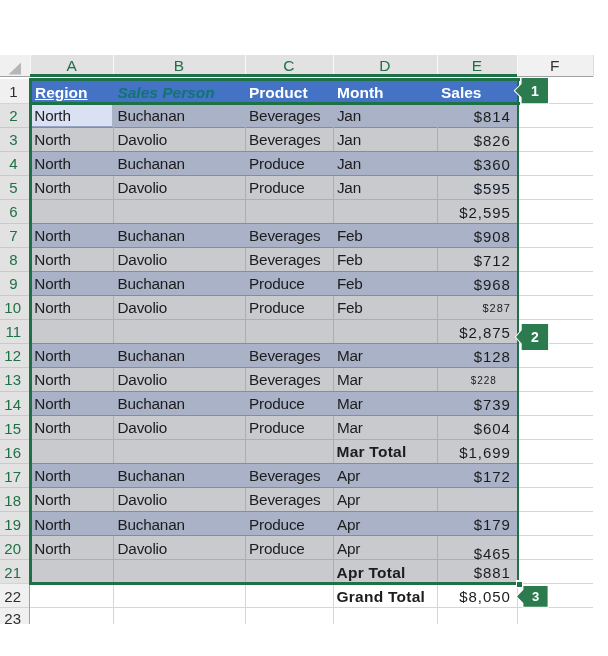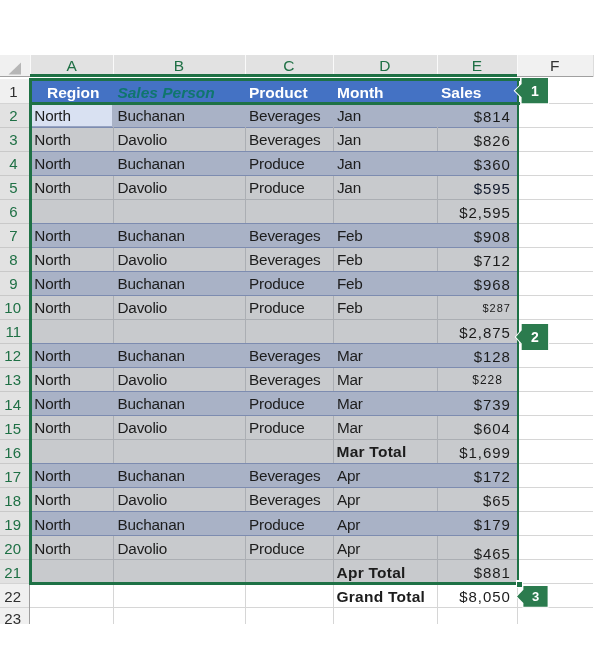--- a/index.html
+++ b/index.html
@@ -98,21 +98,21 @@
 <div style="position:absolute;left:30.0px;top:535.3px;width:562.9px;height:1.0px;background:#D6D6D6;"></div>
 <div style="position:absolute;left:30.0px;top:559.3px;width:562.9px;height:1.0px;background:#D6D6D6;"></div>
 <div style="position:absolute;left:30.0px;top:583.3px;width:562.9px;height:1.0px;background:#D6D6D6;"></div>
 <div style="position:absolute;left:30.0px;top:607.3px;width:562.9px;height:1.0px;background:#D6D6D6;"></div>
 <div style="position:absolute;left:113.2px;top:583.8px;width:1.0px;height:40.2px;background:#D6D6D6;"></div>
 <div style="position:absolute;left:244.8px;top:583.8px;width:1.0px;height:40.2px;background:#D6D6D6;"></div>
 <div style="position:absolute;left:332.9px;top:583.8px;width:1.0px;height:40.2px;background:#D6D6D6;"></div>
 <div style="position:absolute;left:436.8px;top:583.8px;width:1.0px;height:40.2px;background:#D6D6D6;"></div>
 <div style="position:absolute;left:516.8px;top:583.8px;width:1.0px;height:40.2px;background:#D6D6D6;"></div>
 <div style="position:absolute;left:30.0px;top:79.4px;width:486.8px;height:24.0px;background:#4472C4;"></div>
-<div style="position:absolute;left:30.0px;top:79.4px;width:83.2px;height:24.0px;display:flex;align-items:center;justify-content:flex-start;font-size:15.5px;color:#FFFFFF;font-weight:bold;letter-spacing:0px;padding-left:17px;padding-right:0px;padding-top:4.0px;box-sizing:border-box;white-space:nowrap;">Region</div>
+<div style="position:absolute;left:30.0px;top:79.4px;width:83.2px;height:24.0px;display:flex;align-items:center;justify-content:flex-start;font-size:15.5px;color:#FFFFFF;font-weight:bold;letter-spacing:0px;padding-left:5px;padding-right:0px;padding-top:4.0px;box-sizing:border-box;white-space:nowrap;text-decoration:underline;">Region</div>
 <div style="position:absolute;left:113.2px;top:79.4px;width:131.6px;height:24.0px;display:flex;align-items:center;justify-content:flex-start;font-size:15.5px;color:#0f766e;font-weight:bold;letter-spacing:0px;padding-left:4.2px;padding-right:0px;padding-top:4.0px;box-sizing:border-box;white-space:nowrap;font-style:italic;">Sales Person</div>
 <div style="position:absolute;left:244.8px;top:79.4px;width:88.1px;height:24.0px;display:flex;align-items:center;justify-content:flex-start;font-size:15.5px;color:#FFFFFF;font-weight:bold;letter-spacing:0px;padding-left:4.2px;padding-right:0px;padding-top:4.0px;box-sizing:border-box;white-space:nowrap;">Product</div>
 <div style="position:absolute;left:332.9px;top:79.4px;width:103.9px;height:24.0px;display:flex;align-items:center;justify-content:flex-start;font-size:15.5px;color:#FFFFFF;font-weight:bold;letter-spacing:0px;padding-left:4.2px;padding-right:0px;padding-top:4.0px;box-sizing:border-box;white-space:nowrap;">Month</div>
 <div style="position:absolute;left:436.8px;top:79.4px;width:80.0px;height:24.0px;display:flex;align-items:center;justify-content:flex-start;font-size:15.5px;color:#FFFFFF;font-weight:bold;letter-spacing:0px;padding-left:4.2px;padding-right:0px;padding-top:4.0px;box-sizing:border-box;white-space:nowrap;">Sales</div>
 <div style="position:absolute;left:30.0px;top:103.4px;width:486.8px;height:24.0px;background:#A9B2C6;"></div>
 <div style="position:absolute;left:30.0px;top:127.4px;width:486.8px;height:24.0px;background:#C8CACD;"></div>
 <div style="position:absolute;left:30.0px;top:151.5px;width:486.8px;height:24.0px;background:#A9B2C6;"></div>
 <div style="position:absolute;left:30.0px;top:175.5px;width:486.8px;height:24.0px;background:#C8CACD;"></div>
 <div style="position:absolute;left:30.0px;top:199.5px;width:486.8px;height:24.0px;background:#C8CACD;"></div>
 <div style="position:absolute;left:30.0px;top:223.5px;width:486.8px;height:24.0px;background:#A9B2C6;"></div>
@@ -242,21 +242,21 @@
 <div style="position:absolute;left:436.8px;top:319.6px;width:80.0px;height:24.0px;display:flex;align-items:center;justify-content:flex-end;font-size:15px;color:#1C1C1C;font-weight:normal;letter-spacing:0.95px;padding-left:0px;padding-right:6px;padding-top:1.5px;box-sizing:border-box;white-space:nowrap;">$2,875</div>
 <div style="position:absolute;left:30.0px;top:343.6px;width:83.2px;height:24.0px;display:flex;align-items:center;justify-content:flex-start;font-size:15.3px;color:#1C1C1C;font-weight:normal;letter-spacing:-0.2px;padding-left:4.3px;padding-right:0px;padding-top:1.5px;box-sizing:border-box;white-space:nowrap;">North</div>
 <div style="position:absolute;left:113.2px;top:343.6px;width:131.6px;height:24.0px;display:flex;align-items:center;justify-content:flex-start;font-size:15.3px;color:#1C1C1C;font-weight:normal;letter-spacing:-0.2px;padding-left:4.3px;padding-right:0px;padding-top:1.5px;box-sizing:border-box;white-space:nowrap;">Buchanan</div>
 <div style="position:absolute;left:244.8px;top:343.6px;width:88.1px;height:24.0px;display:flex;align-items:center;justify-content:flex-start;font-size:15.3px;color:#1C1C1C;font-weight:normal;letter-spacing:-0.2px;padding-left:4.3px;padding-right:0px;padding-top:1.5px;box-sizing:border-box;white-space:nowrap;">Beverages</div>
 <div style="position:absolute;left:332.9px;top:343.6px;width:103.9px;height:24.0px;display:flex;align-items:center;justify-content:flex-start;font-size:15.3px;color:#1C1C1C;font-weight:normal;letter-spacing:-0.2px;padding-left:4px;padding-right:0px;padding-top:1.5px;box-sizing:border-box;white-space:nowrap;">Mar</div>
 <div style="position:absolute;left:436.8px;top:343.6px;width:80.0px;height:24.0px;display:flex;align-items:center;justify-content:flex-end;font-size:15px;color:#1C1C1C;font-weight:normal;letter-spacing:0.95px;padding-left:0px;padding-right:6px;padding-top:1.5px;box-sizing:border-box;white-space:nowrap;">$128</div>
 <div style="position:absolute;left:30.0px;top:367.6px;width:83.2px;height:24.0px;display:flex;align-items:center;justify-content:flex-start;font-size:15.3px;color:#1C1C1C;font-weight:normal;letter-spacing:-0.2px;padding-left:4.3px;padding-right:0px;padding-top:1.5px;box-sizing:border-box;white-space:nowrap;">North</div>
 <div style="position:absolute;left:113.2px;top:367.6px;width:131.6px;height:24.0px;display:flex;align-items:center;justify-content:flex-start;font-size:15.3px;color:#1C1C1C;font-weight:normal;letter-spacing:-0.2px;padding-left:4.3px;padding-right:0px;padding-top:1.5px;box-sizing:border-box;white-space:nowrap;">Davolio</div>
 <div style="position:absolute;left:244.8px;top:367.6px;width:88.1px;height:24.0px;display:flex;align-items:center;justify-content:flex-start;font-size:15.3px;color:#1C1C1C;font-weight:normal;letter-spacing:-0.2px;padding-left:4.3px;padding-right:0px;padding-top:1.5px;box-sizing:border-box;white-space:nowrap;">Beverages</div>
 <div style="position:absolute;left:332.9px;top:367.6px;width:103.9px;height:24.0px;display:flex;align-items:center;justify-content:flex-start;font-size:15.3px;color:#1C1C1C;font-weight:normal;letter-spacing:-0.2px;padding-left:4px;padding-right:0px;padding-top:1.5px;box-sizing:border-box;white-space:nowrap;">Mar</div>
-<div style="position:absolute;left:436.8px;top:367.6px;width:80.0px;height:24.0px;display:flex;align-items:center;justify-content:flex-end;font-size:12px;color:#1C1C1C;font-weight:normal;letter-spacing:0.95px;padding-left:0px;padding-right:14px;padding-top:1.5px;box-sizing:border-box;white-space:nowrap;">$228</div>
+<div style="position:absolute;left:436.8px;top:367.6px;width:80.0px;height:24.0px;display:flex;align-items:center;justify-content:flex-end;font-size:10px;color:#1C1C1C;font-weight:normal;letter-spacing:0.95px;padding-left:0px;padding-right:20px;padding-top:1.5px;box-sizing:border-box;white-space:nowrap;">$228</div>
 <div style="position:absolute;left:30.0px;top:391.7px;width:83.2px;height:24.0px;display:flex;align-items:center;justify-content:flex-start;font-size:15.3px;color:#1C1C1C;font-weight:normal;letter-spacing:-0.2px;padding-left:4.3px;padding-right:0px;padding-top:1.5px;box-sizing:border-box;white-space:nowrap;">North</div>
 <div style="position:absolute;left:113.2px;top:391.7px;width:131.6px;height:24.0px;display:flex;align-items:center;justify-content:flex-start;font-size:15.3px;color:#1C1C1C;font-weight:normal;letter-spacing:-0.2px;padding-left:4.3px;padding-right:0px;padding-top:1.5px;box-sizing:border-box;white-space:nowrap;">Buchanan</div>
 <div style="position:absolute;left:244.8px;top:391.7px;width:88.1px;height:24.0px;display:flex;align-items:center;justify-content:flex-start;font-size:15.3px;color:#1C1C1C;font-weight:normal;letter-spacing:-0.2px;padding-left:4.3px;padding-right:0px;padding-top:1.5px;box-sizing:border-box;white-space:nowrap;">Produce</div>
 <div style="position:absolute;left:332.9px;top:391.7px;width:103.9px;height:24.0px;display:flex;align-items:center;justify-content:flex-start;font-size:15.3px;color:#1C1C1C;font-weight:normal;letter-spacing:-0.2px;padding-left:4px;padding-right:0px;padding-top:1.5px;box-sizing:border-box;white-space:nowrap;">Mar</div>
 <div style="position:absolute;left:436.8px;top:391.7px;width:80.0px;height:24.0px;display:flex;align-items:center;justify-content:flex-end;font-size:15px;color:#1C1C1C;font-weight:normal;letter-spacing:0.95px;padding-left:0px;padding-right:6px;padding-top:1.5px;box-sizing:border-box;white-space:nowrap;">$739</div>
 <div style="position:absolute;left:30.0px;top:415.7px;width:83.2px;height:24.0px;display:flex;align-items:center;justify-content:flex-start;font-size:15.3px;color:#1C1C1C;font-weight:normal;letter-spacing:-0.2px;padding-left:4.3px;padding-right:0px;padding-top:1.5px;box-sizing:border-box;white-space:nowrap;">North</div>
 <div style="position:absolute;left:113.2px;top:415.7px;width:131.6px;height:24.0px;display:flex;align-items:center;justify-content:flex-start;font-size:15.3px;color:#1C1C1C;font-weight:normal;letter-spacing:-0.2px;padding-left:4.3px;padding-right:0px;padding-top:1.5px;box-sizing:border-box;white-space:nowrap;">Davolio</div>
 <div style="position:absolute;left:244.8px;top:415.7px;width:88.1px;height:24.0px;display:flex;align-items:center;justify-content:flex-start;font-size:15.3px;color:#1C1C1C;font-weight:normal;letter-spacing:-0.2px;padding-left:4.3px;padding-right:0px;padding-top:1.5px;box-sizing:border-box;white-space:nowrap;">Produce</div>
 <div style="position:absolute;left:332.9px;top:415.7px;width:103.9px;height:24.0px;display:flex;align-items:center;justify-content:flex-start;font-size:15.3px;color:#1C1C1C;font-weight:normal;letter-spacing:-0.2px;padding-left:4px;padding-right:0px;padding-top:1.5px;box-sizing:border-box;white-space:nowrap;">Mar</div>
 <div style="position:absolute;left:436.8px;top:415.7px;width:80.0px;height:24.0px;display:flex;align-items:center;justify-content:flex-end;font-size:15px;color:#1C1C1C;font-weight:normal;letter-spacing:0.95px;padding-left:0px;padding-right:6px;padding-top:1.5px;box-sizing:border-box;white-space:nowrap;">$604</div>
@@ -264,21 +264,20 @@
 <div style="position:absolute;left:436.8px;top:439.7px;width:80.0px;height:24.0px;display:flex;align-items:center;justify-content:flex-end;font-size:15px;color:#1C1C1C;font-weight:normal;letter-spacing:0.95px;padding-left:0px;padding-right:6px;padding-top:1.5px;box-sizing:border-box;white-space:nowrap;">$1,699</div>
 <div style="position:absolute;left:30.0px;top:463.7px;width:83.2px;height:24.0px;display:flex;align-items:center;justify-content:flex-start;font-size:15.3px;color:#1C1C1C;font-weight:normal;letter-spacing:-0.2px;padding-left:4.3px;padding-right:0px;padding-top:1.5px;box-sizing:border-box;white-space:nowrap;">North</div>
 <div style="position:absolute;left:113.2px;top:463.7px;width:131.6px;height:24.0px;display:flex;align-items:center;justify-content:flex-start;font-size:15.3px;color:#1C1C1C;font-weight:normal;letter-spacing:-0.2px;padding-left:4.3px;padding-right:0px;padding-top:1.5px;box-sizing:border-box;white-space:nowrap;">Buchanan</div>
 <div style="position:absolute;left:244.8px;top:463.7px;width:88.1px;height:24.0px;display:flex;align-items:center;justify-content:flex-start;font-size:15.3px;color:#1C1C1C;font-weight:normal;letter-spacing:-0.2px;padding-left:4.3px;padding-right:0px;padding-top:1.5px;box-sizing:border-box;white-space:nowrap;">Beverages</div>
 <div style="position:absolute;left:332.9px;top:463.7px;width:103.9px;height:24.0px;display:flex;align-items:center;justify-content:flex-start;font-size:15.3px;color:#1C1C1C;font-weight:normal;letter-spacing:-0.2px;padding-left:4px;padding-right:0px;padding-top:1.5px;box-sizing:border-box;white-space:nowrap;">Apr</div>
 <div style="position:absolute;left:436.8px;top:463.7px;width:80.0px;height:24.0px;display:flex;align-items:center;justify-content:flex-end;font-size:15px;color:#1C1C1C;font-weight:normal;letter-spacing:0.95px;padding-left:0px;padding-right:6px;padding-top:1.5px;box-sizing:border-box;white-space:nowrap;">$172</div>
 <div style="position:absolute;left:30.0px;top:487.7px;width:83.2px;height:24.0px;display:flex;align-items:center;justify-content:flex-start;font-size:15.3px;color:#1C1C1C;font-weight:normal;letter-spacing:-0.2px;padding-left:4.3px;padding-right:0px;padding-top:1.5px;box-sizing:border-box;white-space:nowrap;">North</div>
 <div style="position:absolute;left:113.2px;top:487.7px;width:131.6px;height:24.0px;display:flex;align-items:center;justify-content:flex-start;font-size:15.3px;color:#1C1C1C;font-weight:normal;letter-spacing:-0.2px;padding-left:4.3px;padding-right:0px;padding-top:1.5px;box-sizing:border-box;white-space:nowrap;">Davolio</div>
 <div style="position:absolute;left:244.8px;top:487.7px;width:88.1px;height:24.0px;display:flex;align-items:center;justify-content:flex-start;font-size:15.3px;color:#1C1C1C;font-weight:normal;letter-spacing:-0.2px;padding-left:4.3px;padding-right:0px;padding-top:1.5px;box-sizing:border-box;white-space:nowrap;">Beverages</div>
 <div style="position:absolute;left:332.9px;top:487.7px;width:103.9px;height:24.0px;display:flex;align-items:center;justify-content:flex-start;font-size:15.3px;color:#1C1C1C;font-weight:normal;letter-spacing:-0.2px;padding-left:4px;padding-right:0px;padding-top:1.5px;box-sizing:border-box;white-space:nowrap;">Apr</div>
-<div style="position:absolute;left:436.8px;top:487.7px;width:80.0px;height:24.0px;display:flex;align-items:center;justify-content:flex-end;font-size:15px;color:#1C1C1C;font-weight:normal;letter-spacing:0.95px;padding-left:0px;padding-right:6px;padding-top:1.5px;box-sizing:border-box;white-space:nowrap;">$65</div>
 <div style="position:absolute;left:30.0px;top:511.8px;width:83.2px;height:24.0px;display:flex;align-items:center;justify-content:flex-start;font-size:15.3px;color:#1C1C1C;font-weight:normal;letter-spacing:-0.2px;padding-left:4.3px;padding-right:0px;padding-top:1.5px;box-sizing:border-box;white-space:nowrap;">North</div>
 <div style="position:absolute;left:113.2px;top:511.8px;width:131.6px;height:24.0px;display:flex;align-items:center;justify-content:flex-start;font-size:15.3px;color:#1C1C1C;font-weight:normal;letter-spacing:-0.2px;padding-left:4.3px;padding-right:0px;padding-top:1.5px;box-sizing:border-box;white-space:nowrap;">Buchanan</div>
 <div style="position:absolute;left:244.8px;top:511.8px;width:88.1px;height:24.0px;display:flex;align-items:center;justify-content:flex-start;font-size:15.3px;color:#1C1C1C;font-weight:normal;letter-spacing:-0.2px;padding-left:4.3px;padding-right:0px;padding-top:1.5px;box-sizing:border-box;white-space:nowrap;">Produce</div>
 <div style="position:absolute;left:332.9px;top:511.8px;width:103.9px;height:24.0px;display:flex;align-items:center;justify-content:flex-start;font-size:15.3px;color:#1C1C1C;font-weight:normal;letter-spacing:-0.2px;padding-left:4px;padding-right:0px;padding-top:1.5px;box-sizing:border-box;white-space:nowrap;">Apr</div>
 <div style="position:absolute;left:436.8px;top:511.8px;width:80.0px;height:24.0px;display:flex;align-items:center;justify-content:flex-end;font-size:15px;color:#1C1C1C;font-weight:normal;letter-spacing:0.95px;padding-left:0px;padding-right:6px;padding-top:1.5px;box-sizing:border-box;white-space:nowrap;">$179</div>
 <div style="position:absolute;left:30.0px;top:535.8px;width:83.2px;height:24.0px;display:flex;align-items:center;justify-content:flex-start;font-size:15.3px;color:#1C1C1C;font-weight:normal;letter-spacing:-0.2px;padding-left:4.3px;padding-right:0px;padding-top:1.5px;box-sizing:border-box;white-space:nowrap;">North</div>
 <div style="position:absolute;left:113.2px;top:535.8px;width:131.6px;height:24.0px;display:flex;align-items:center;justify-content:flex-start;font-size:15.3px;color:#1C1C1C;font-weight:normal;letter-spacing:-0.2px;padding-left:4.3px;padding-right:0px;padding-top:1.5px;box-sizing:border-box;white-space:nowrap;">Davolio</div>
 <div style="position:absolute;left:244.8px;top:535.8px;width:88.1px;height:24.0px;display:flex;align-items:center;justify-content:flex-start;font-size:15.3px;color:#1C1C1C;font-weight:normal;letter-spacing:-0.2px;padding-left:4.3px;padding-right:0px;padding-top:1.5px;box-sizing:border-box;white-space:nowrap;">Produce</div>
 <div style="position:absolute;left:332.9px;top:535.8px;width:103.9px;height:24.0px;display:flex;align-items:center;justify-content:flex-start;font-size:15.3px;color:#1C1C1C;font-weight:normal;letter-spacing:-0.2px;padding-left:4px;padding-right:0px;padding-top:1.5px;box-sizing:border-box;white-space:nowrap;">Apr</div>
 <div style="position:absolute;left:436.8px;top:535.8px;width:80.0px;height:33px;display:flex;align-items:center;justify-content:flex-end;font-size:15px;color:#1C1C1C;font-weight:normal;letter-spacing:0.95px;padding-left:0px;padding-right:6px;padding-top:1.5px;box-sizing:border-box;white-space:nowrap;">$465</div>

